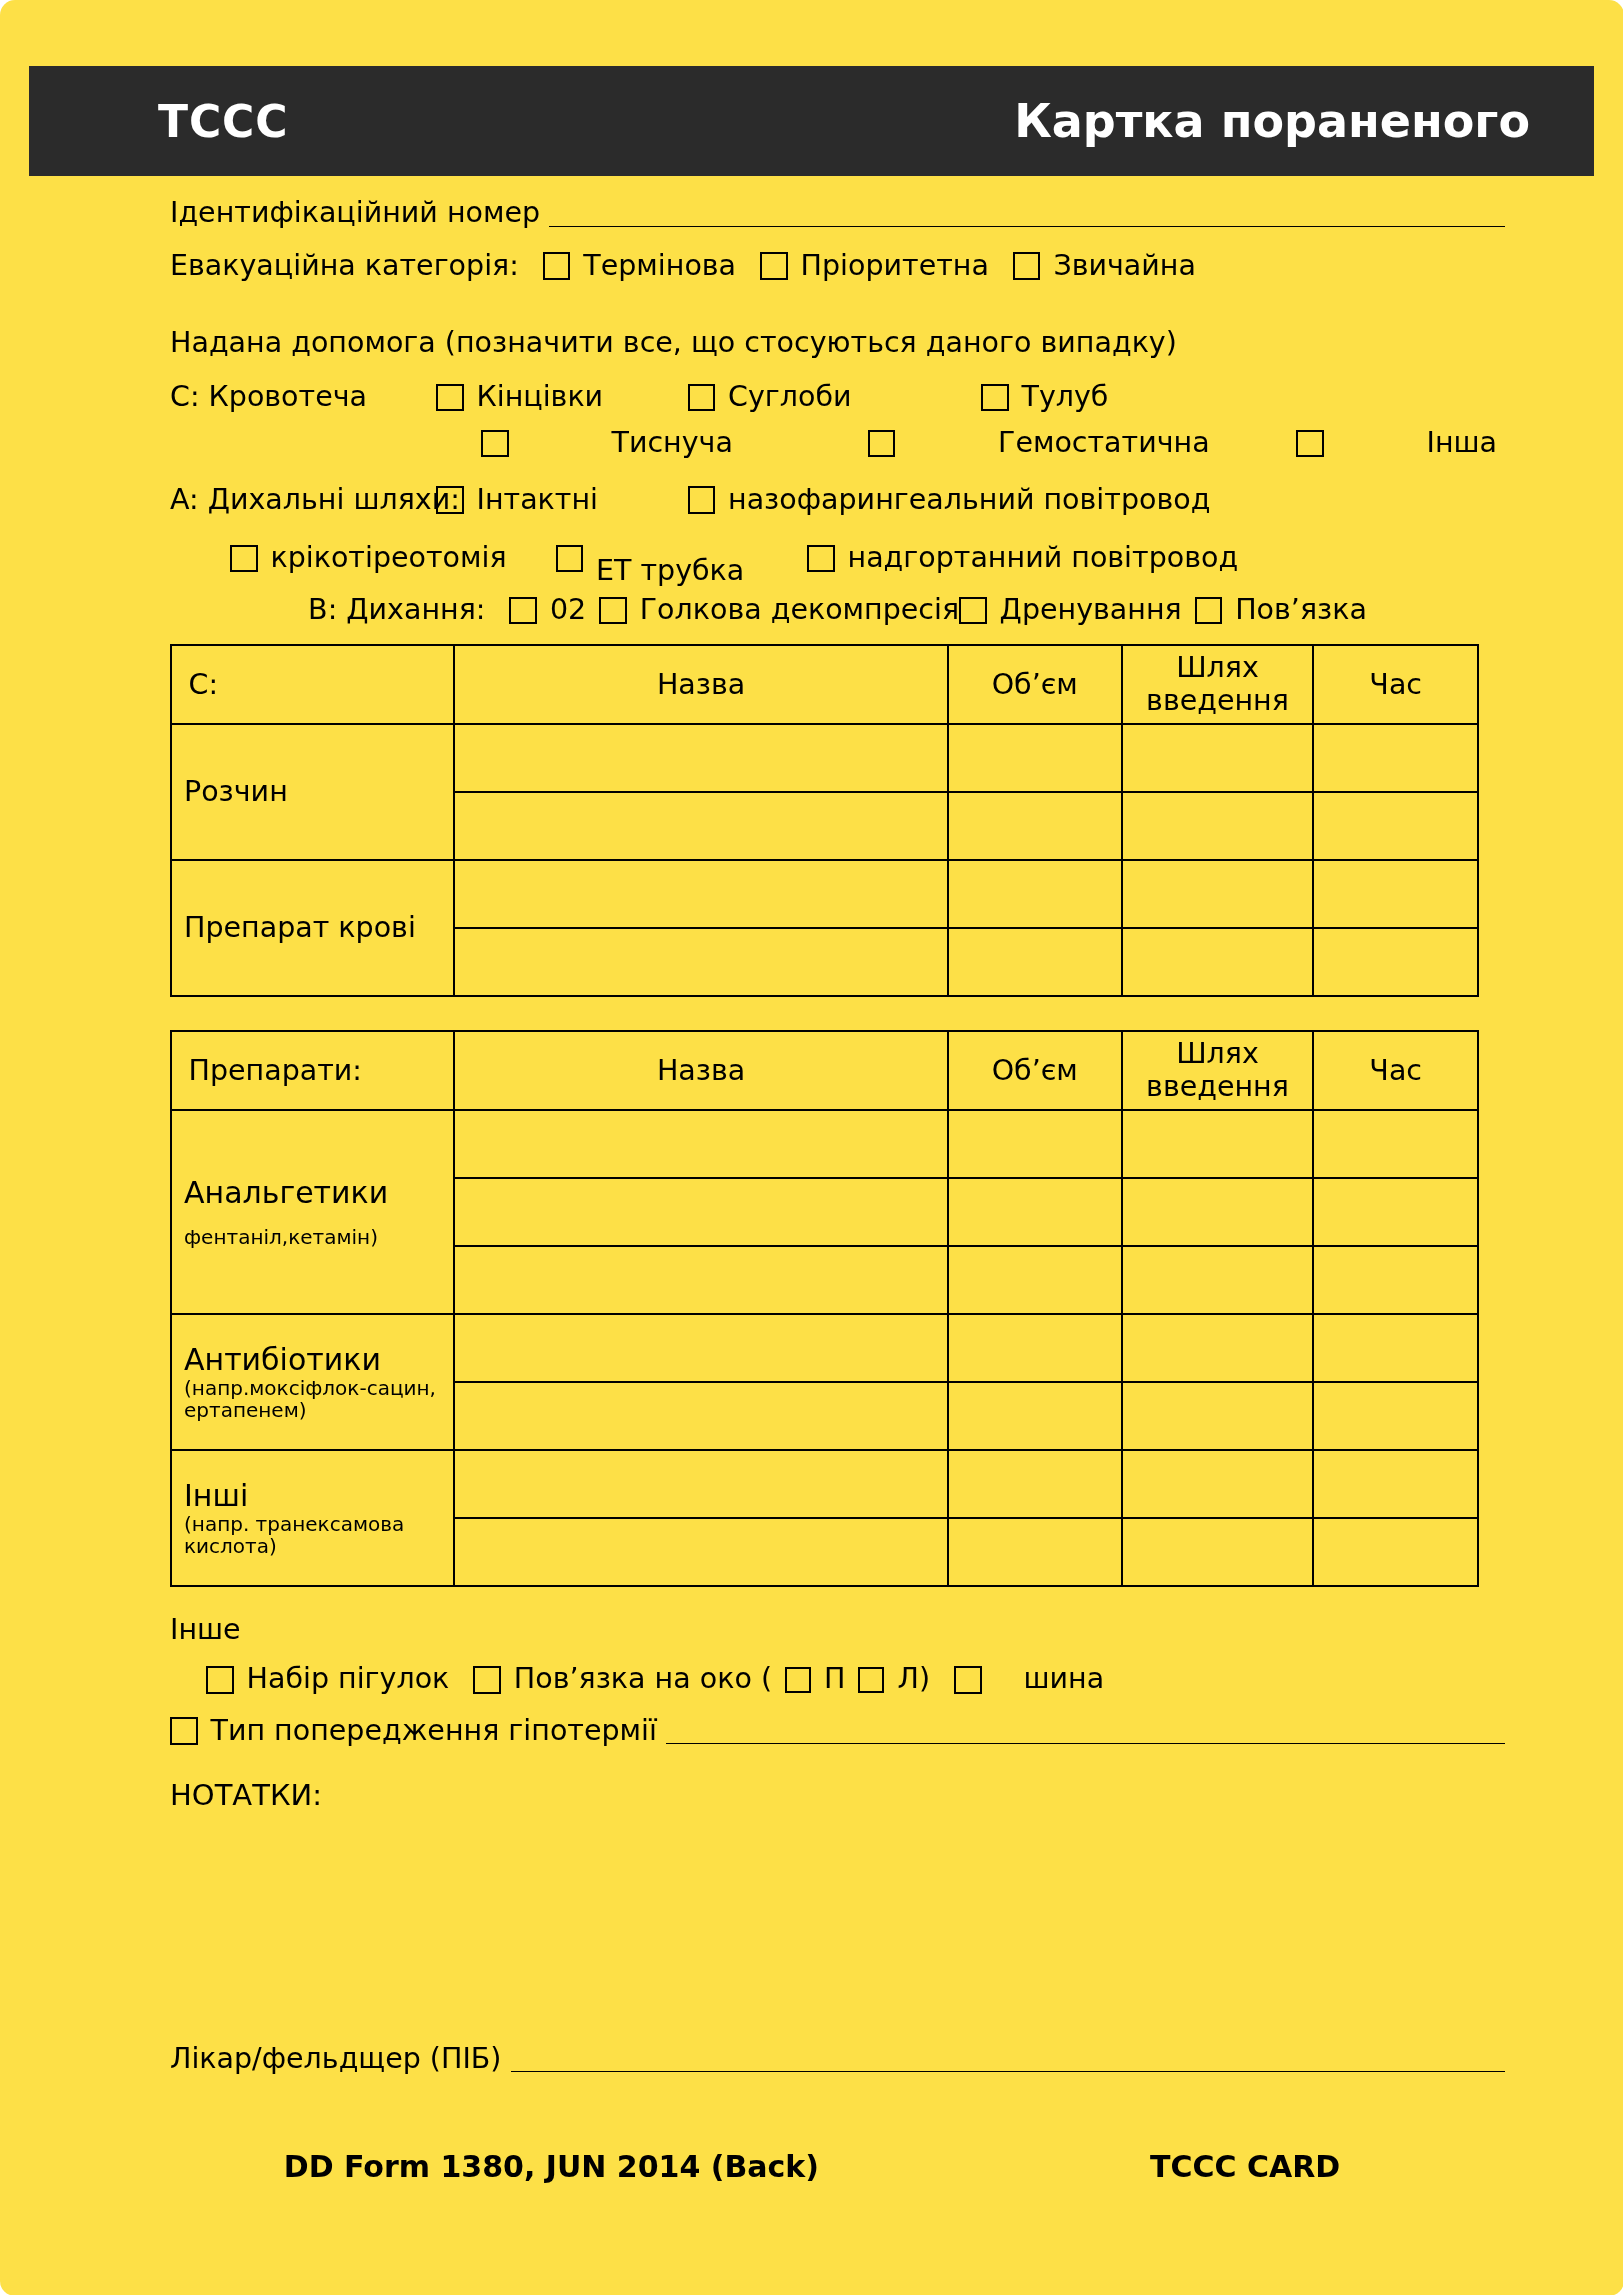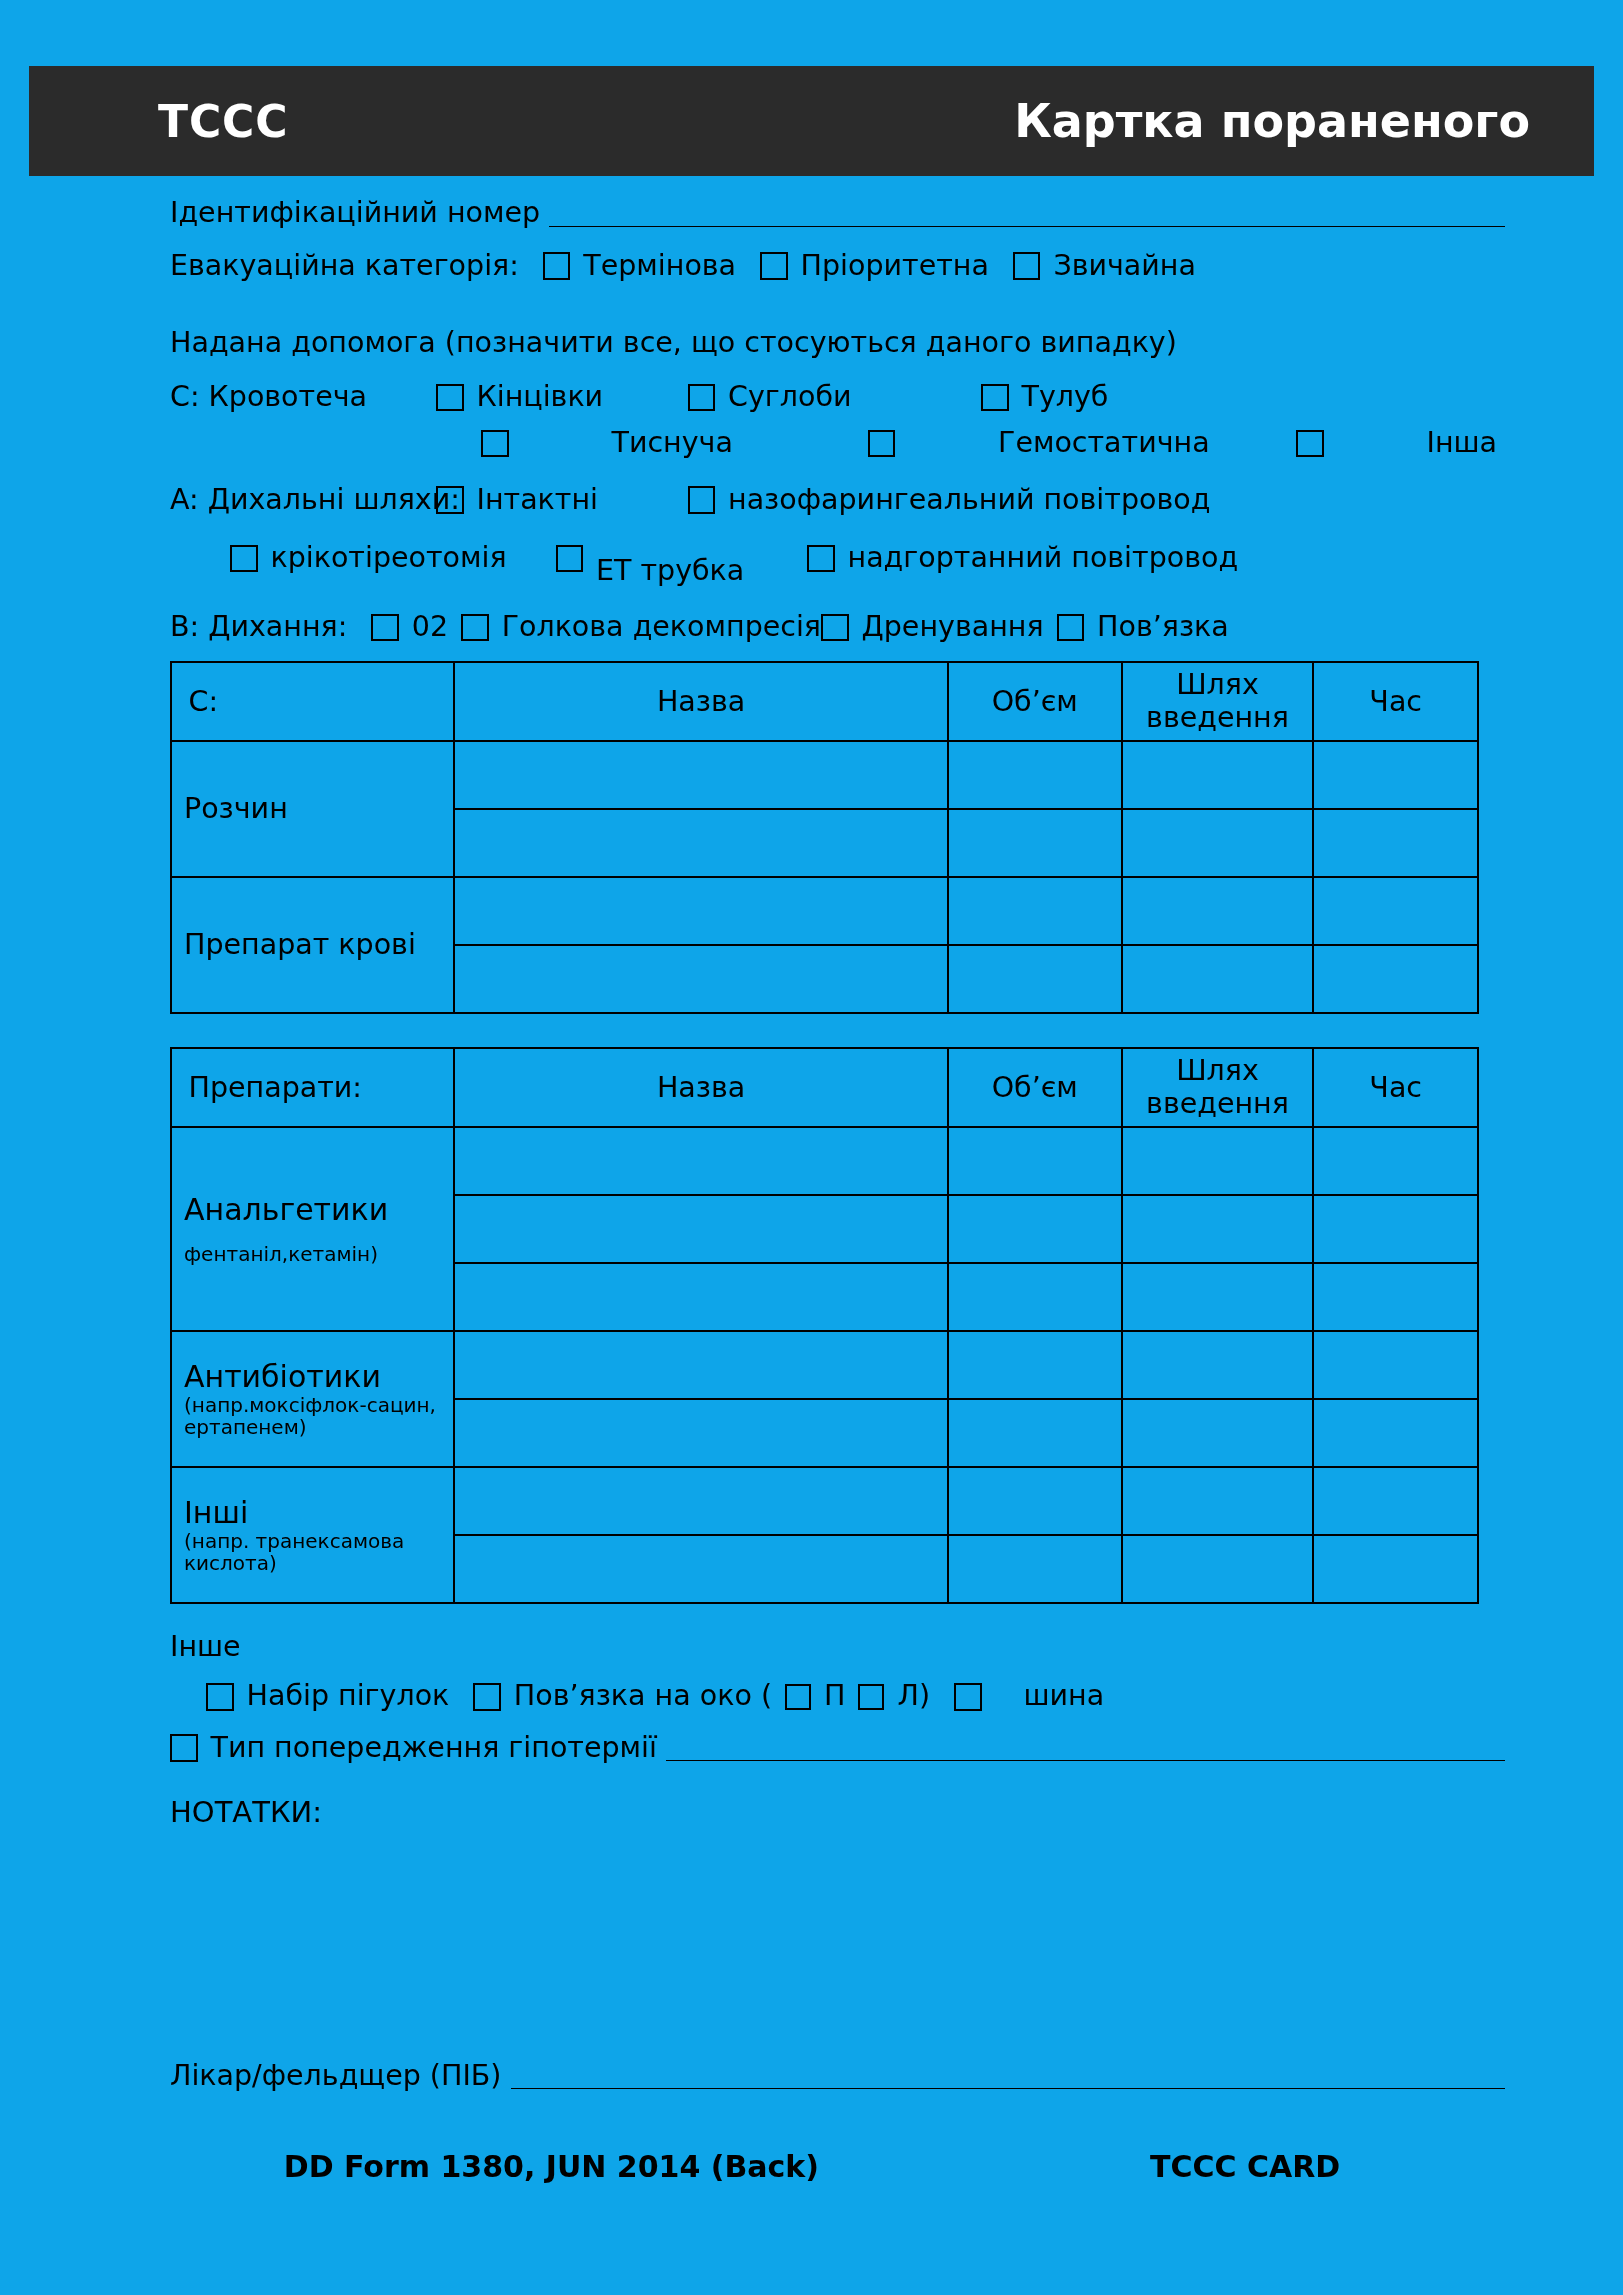--- a/index.html
+++ b/index.html
@@ -13,21 +13,22 @@
     font-family: "DejaVu Sans", sans-serif;
     color: #000;
     position: relative;
     overflow: hidden;
   }
   .page {
     position: absolute;
     left: 0; top: 0;
     width: 1624px;
     height: 2296px;
-    background: #0ea5e9;
+    background: #fde047;
+    border-radius: 15px;
   }
   
   .header {
     position: absolute;
     left: 29px;
     top: 66px;
     width: 1565px;
     height: 110px;
     background: #2b2b2b;
     color: #fff;
@@ -223,21 +224,21 @@
       <span class="gap-s"></span>
       <span class="lbl" style="width:285px;">крікотіреотомія</span>
       <span class="cbx"></span>
       <span class="gap-s"></span>
       <span class="lbl" style="width:211px;margin-top:25px;">ЕТ трубка</span>
       <span class="cbx"></span>
       <span class="gap-s"></span>
       <span class="lbl">надгортанний повітровод</span>
     </div>
 
-    <div class="row" style="margin-top:24px;">
+    <div class="row" style="margin-top:7px;justify-content:center;">
       <span class="lbl">B: Дихання:</span>
       <span class="gap-m"></span>
       <span class="cbx"></span>
       <span class="gap-s"></span>
       <span class="lbl">02</span>
       <span class="gap-s"></span>
       <span class="cbx"></span>
       <span class="gap-s"></span>
       <span class="lbl">Голкова декомпресія</span>
       <span class="cbx"></span>

